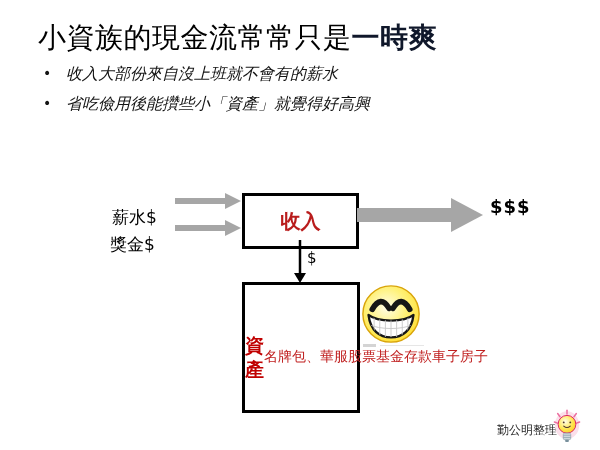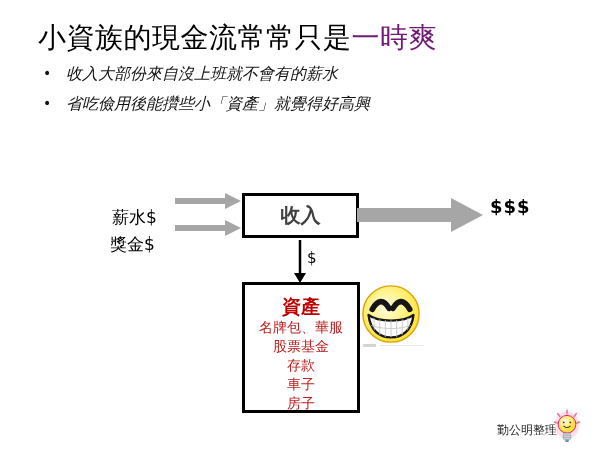--- a/index.html
+++ b/index.html
@@ -4,42 +4,42 @@
 <style>
   html,body { margin:0; padding:0; background:#fff; }
   .slide {
     position:relative; width:600px; height:450px; background:#ffffff;
     font-family:"DejaVu Sans","Liberation Sans",sans-serif; overflow:hidden;
   }
   .title {
     position:absolute; left:38px; top:22px; font-size:28px; line-height:1.15;
     color:#000; white-space:nowrap; letter-spacing:0.5px;
   }
-  .title .accent { color:#701a75; font-weight:normal;margin-top:44px; }
+  .title .accent { color:#0f172a; font-weight:bold;margin-top:44px; }
   .bullets { position:absolute; left:40px; top:64px; margin:0; padding:0; list-style:none; }
   .bullets li {
     position:relative; font-size:16px; color:#141414; margin-bottom:9px;
     padding-left:26px; white-space:nowrap;font-style:italic;
   }
   .bullets li::before { content:"\2022"; position:absolute; left:3px; top:1px; font-size:14px; color:#141414; }
 
   .abs { position:absolute; }
   .flow-label { font-size:17px; color:#000; white-space:nowrap;margin-top:16px; }
   .expense-label { font-size:17px; color:#4a4a4a; white-space:nowrap; letter-spacing:1px; }
   .dollars { font-size:18px; font-weight:600; color:#000; letter-spacing:1px; }
   .small-dollar { font-size:15px; color:#000; }
 
   .box {
     position:absolute; background:#fff; border:3px solid #000; box-sizing:border-box;
     display:flex; align-items:center; justify-content:center; text-align:center;
   }
-  .income-box { left:242px; top:193px; width:117px; height:45px; font-size:20px; font-weight:bold; color:#404040; }
+  .income-box { left:242px; top:193px; width:117px; height:56px; font-size:20px; font-weight:bold; color:#b91c1c; }
   .asset-box {
     left:242px; top:282px; width:118px; height:131px;
-    flex-direction:column; justify-content:flex-start; padding-top:9px;
+    flex-direction:row; justify-content:flex-start; padding-top:18px;
   }
   .asset-title { font-size:19px; font-weight:bold; color:#C00000; line-height:24px; }
   .asset-item { font-size:14px; color:#C02020; line-height:19px; white-space:nowrap; }
 
   .wm1 { left:363px; top:344px; width:13px; height:3px; background:#d4d4d4; }
   .wm2 { left:380px; top:345px; width:44px; height:1px; background:#e6e6e6; }
 
   .credit { left:497px; top:422px; font-size:12px; color:#262626; white-space:nowrap; }
 </style>
 </head>

